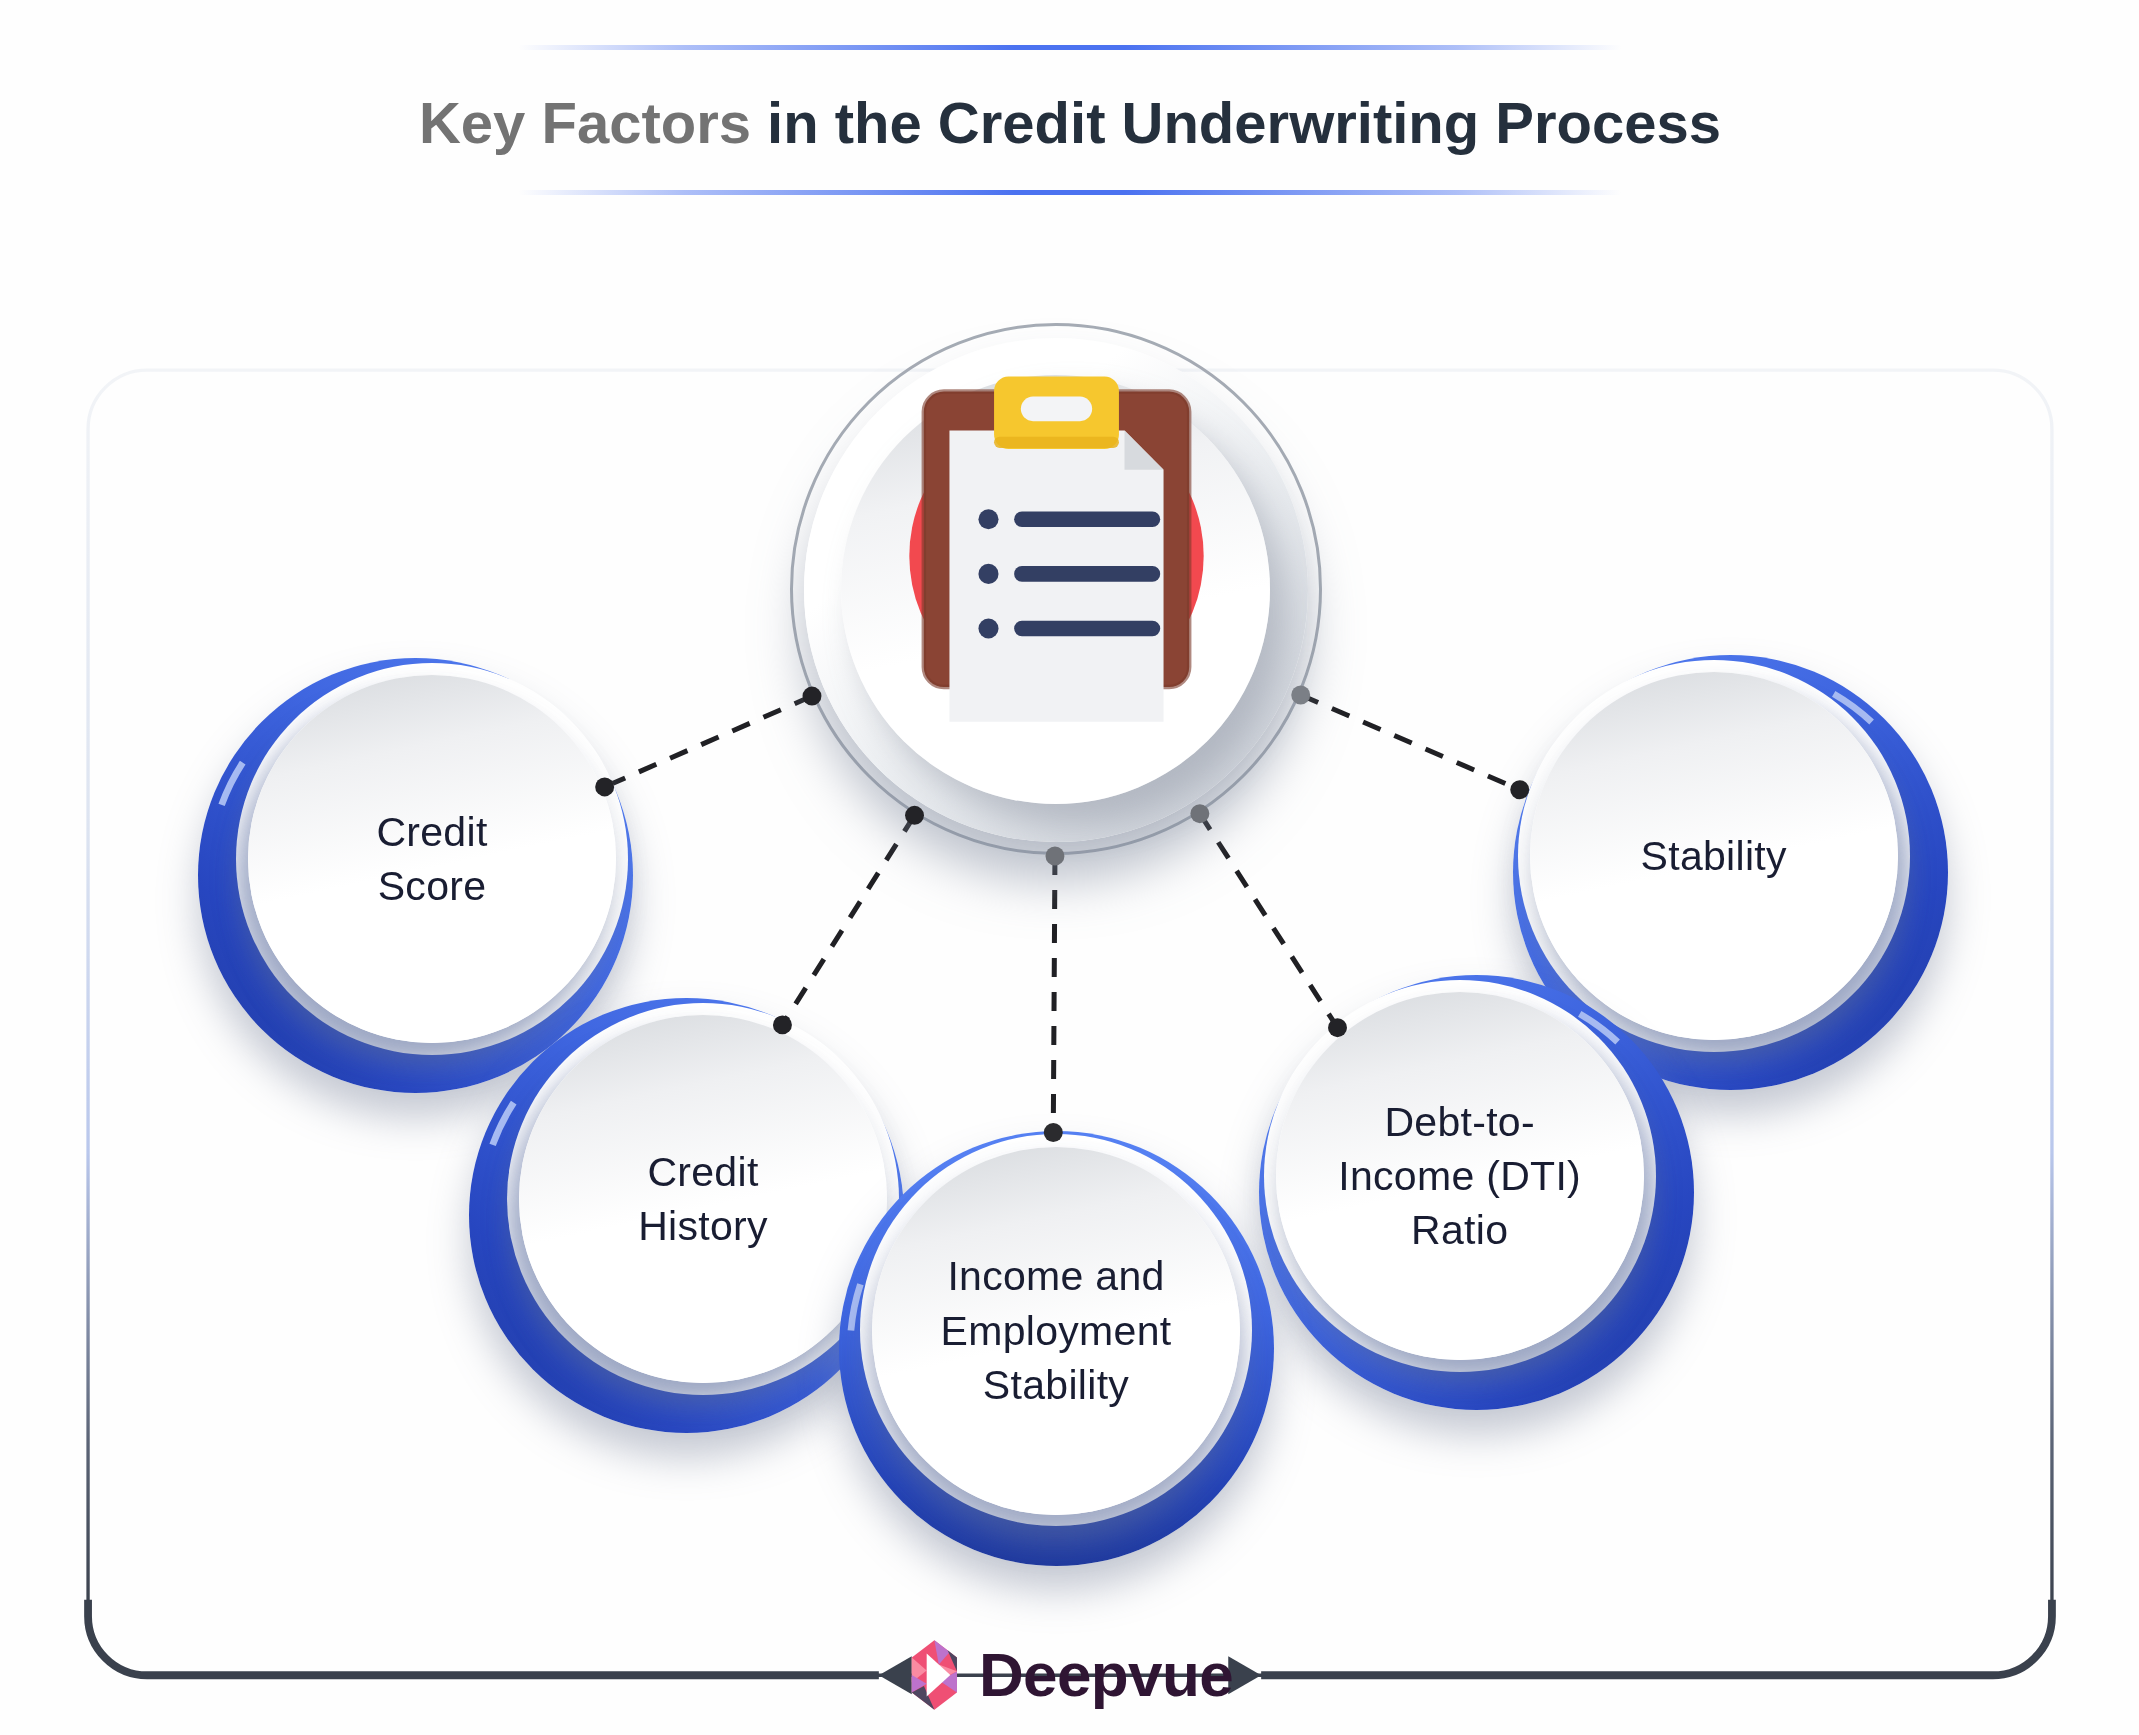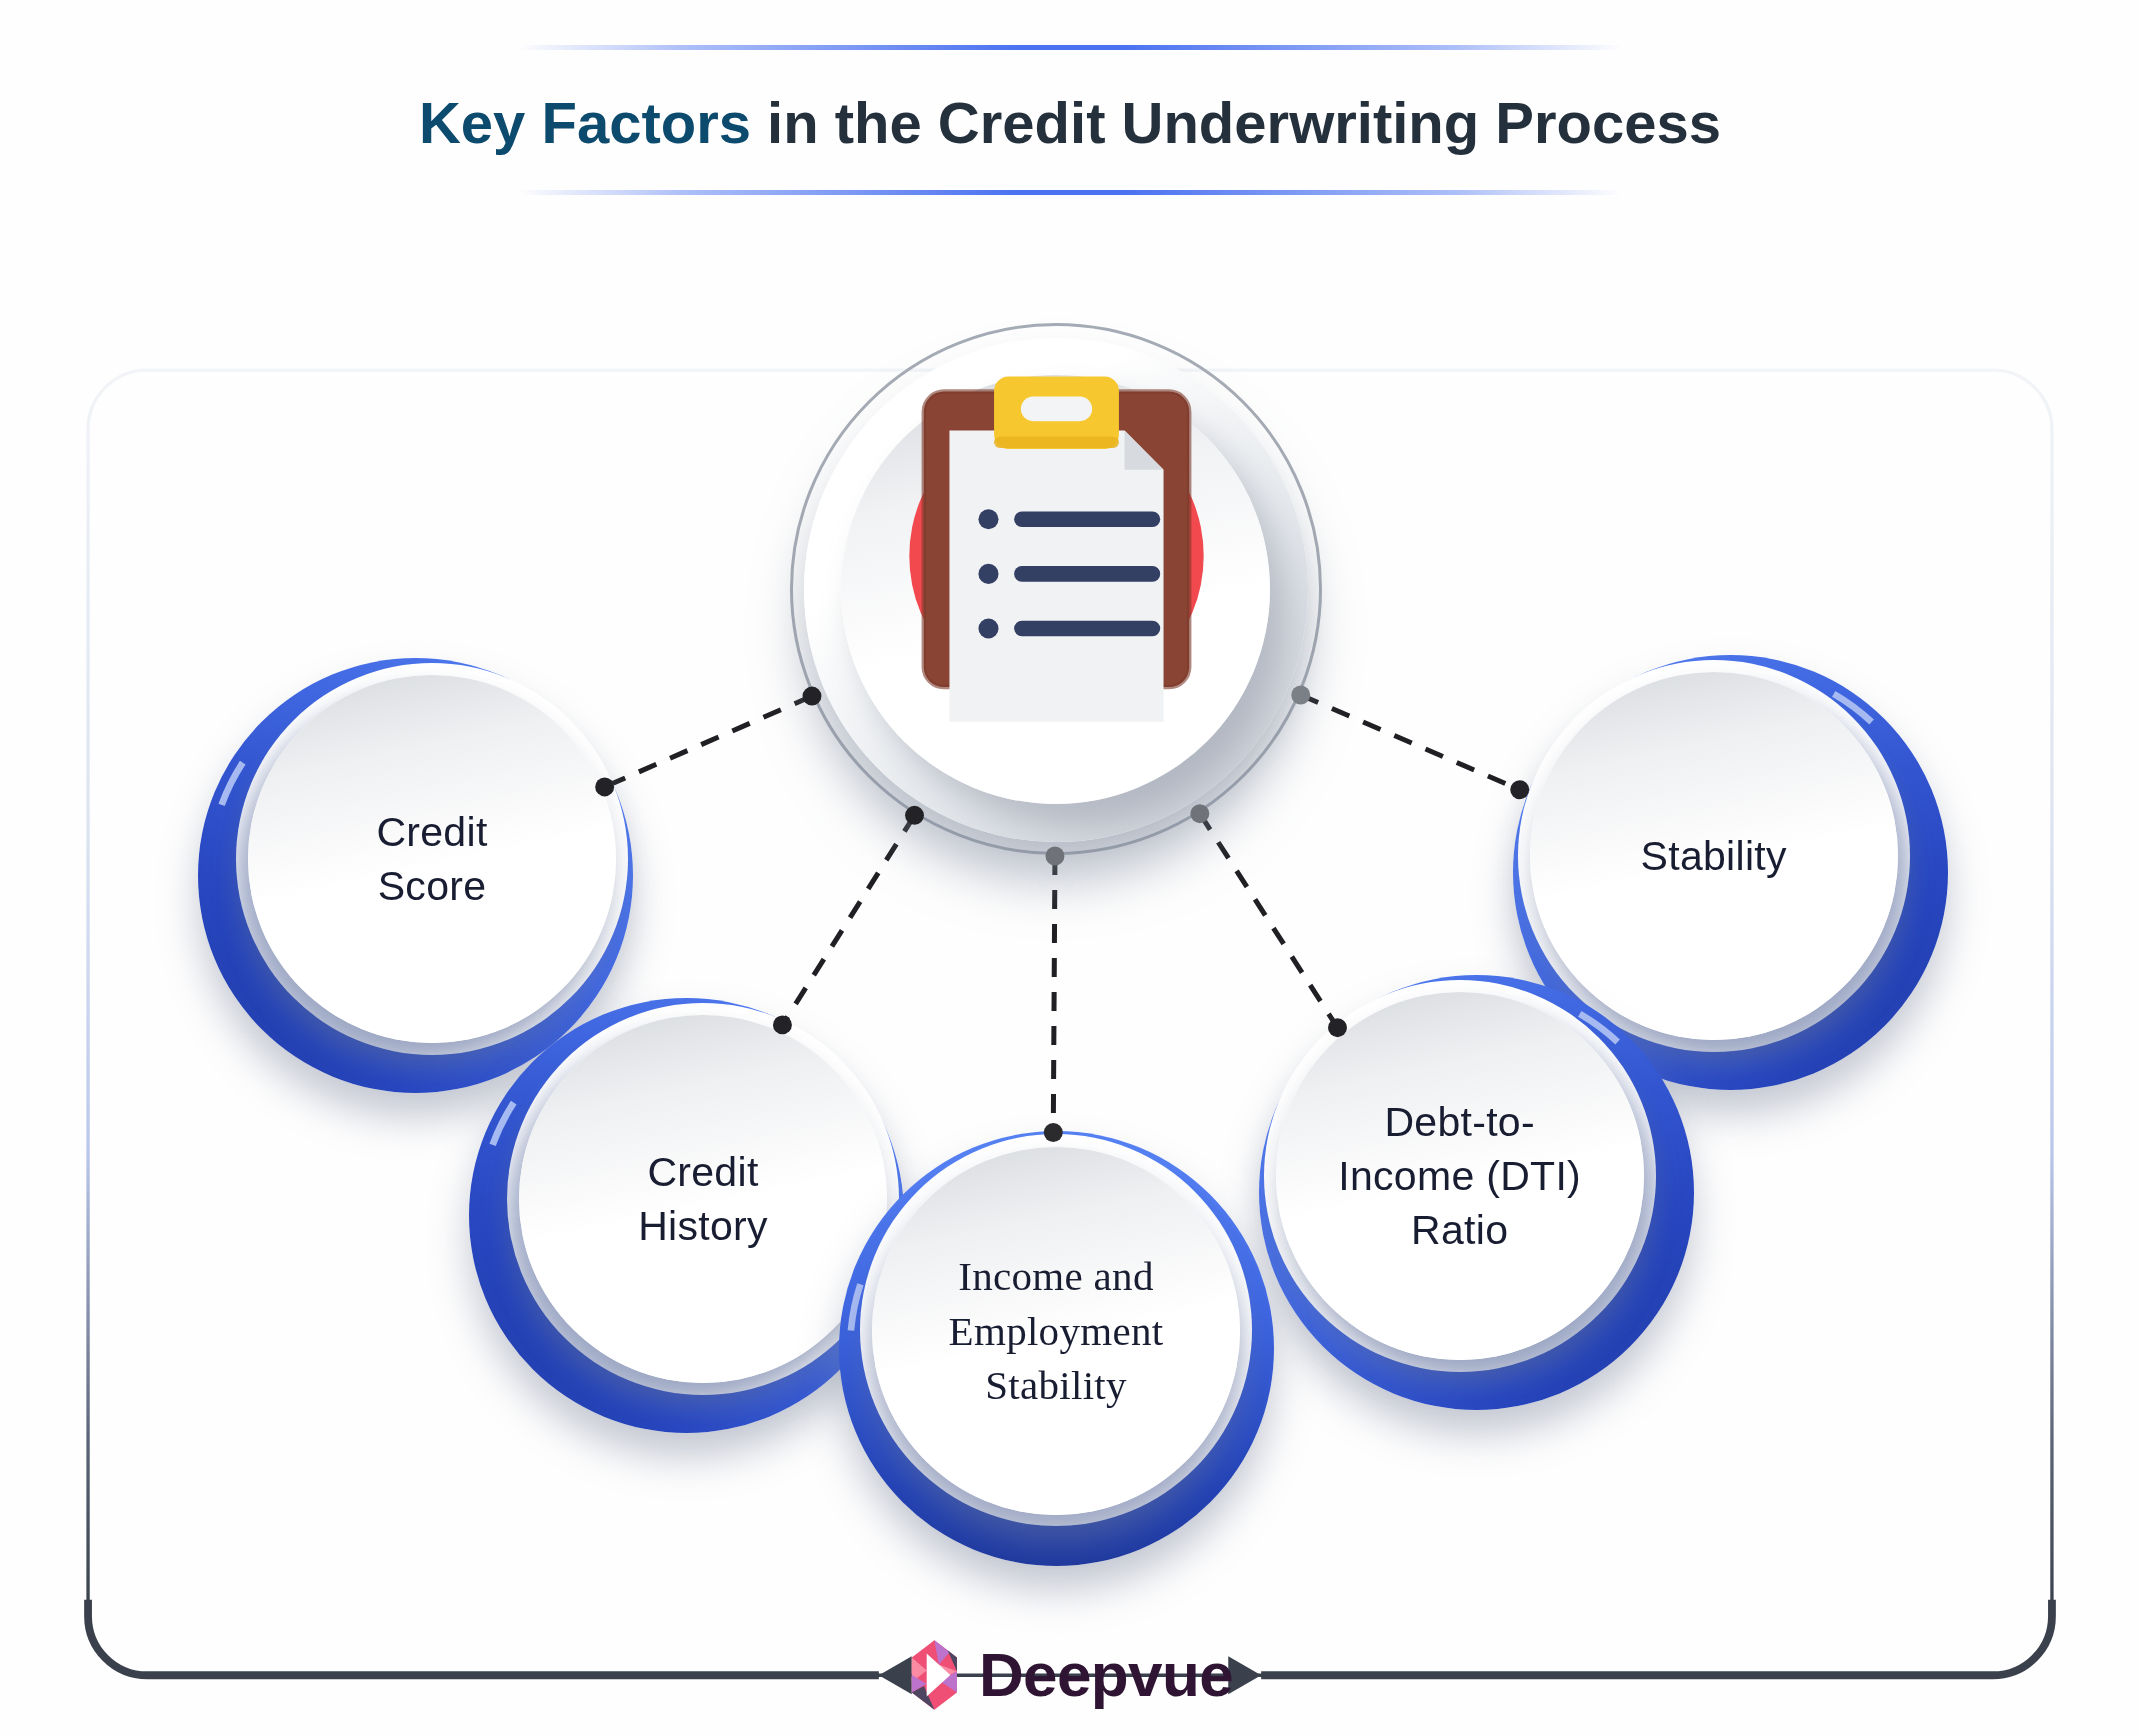--- a/index.html
+++ b/index.html
@@ -7,21 +7,21 @@
     position:relative;width:2140px;height:1736px;overflow:hidden;
     background:#fefefe;font-family:"Liberation Sans",sans-serif;
   }
   
   .rule{position:absolute;left:50%;transform:translateX(-50%);width:1103px;height:4.5px;border-radius:2.2px;
     background:linear-gradient(90deg,rgba(75,114,240,0) 0%,rgba(75,114,240,.45) 15%,#4b72f0 45%,#4b72f0 55%,rgba(75,114,240,.45) 85%,rgba(75,114,240,0) 100%);}
   .rule-top{top:45px;}
   .rule-bottom{top:190px;}
   .page-title{position:absolute;top:84px;left:0;width:100%;text-align:center;
     font-size:58px;line-height:1.35;font-weight:700;color:#25303d;letter-spacing:0;}
-  .page-title .hl{color:#0c4a6e;text-align:right;}
+  .page-title .hl{color:#737373;text-align:right;}
   
   .layer{position:absolute;left:0;top:0;width:2140px;height:1736px;pointer-events:none;}
   
   .satellite{position:absolute;width:435px;height:435px;}
   .ring{position:absolute;left:0;top:0;width:435px;height:435px;border-radius:50%;
     box-shadow:0 25px 39px rgba(128,138,160,.45);}
   .ring-left{background:linear-gradient(225deg,#5580f2 6%,#3f66e0 42%,#2746c0 76%,#203a9e 100%);}
   .ring-right{background:linear-gradient(135deg,#5580f2 6%,#3f66e0 42%,#2746c0 76%,#203a9e 100%);}
   .ring-bottom{background:linear-gradient(180deg,#5580f2 6%,#3f66e0 42%,#2443b6 82%,#203a9e 100%);}
   .deco{position:absolute;left:0;top:0;width:435px;height:435px;}
@@ -29,21 +29,21 @@
   .face{position:absolute;width:368px;height:368px;border-radius:50%;
     background:linear-gradient(168deg,#d7dade 2%,#eff0f2 24%,#ffffff 52%);
     display:flex;align-items:center;justify-content:center;text-align:center;}
   .sat-cs .hole{left:38px;top:4.5px;}   .sat-cs .face{left:50px;top:16.7px;box-shadow:-13.4px 18px 23.4px rgba(70,90,150,.42),0 23.4px 32px rgba(135,145,165,.3);}
   .sat-ch .hole{left:38px;top:4.5px;}   .sat-ch .face{left:50px;top:16.7px;box-shadow:-13.4px 18px 23.4px rgba(70,90,150,.42),0 23.4px 32px rgba(135,145,165,.3);}
   .sat-inc .hole{left:21px;top:3.3px;}  .sat-inc .face{left:33px;top:15.6px;box-shadow:0 21px 28px rgba(70,90,150,.4),0 26px 33px rgba(135,145,165,.3);}
   .sat-dti .hole{left:4.5px;top:4.5px;}   .sat-dti .face{left:16.7px;top:16.7px;box-shadow:13.4px 18px 23.4px rgba(70,90,150,.42),0 23.4px 32px rgba(135,145,165,.3);}
   .sat-col .hole{left:4.5px;top:4.5px;}   .sat-col .face{left:16.7px;top:16.7px;box-shadow:13.4px 18px 23.4px rgba(70,90,150,.42),0 23.4px 32px rgba(135,145,165,.3);}
   .pos-cs{left:198px;top:658px;}
   .pos-ch{left:469px;top:998px;}
-  .pos-inc{left:839px;top:1131px;font-family:Liberation Serif, serif;}
+  .pos-inc{left:839px;top:1131px;}
   .pos-dti{left:1259px;top:975px;}
   .pos-col{left:1513px;top:655px;}
   .label{font-size:41px;line-height:1.32;color:#191d32;white-space:pre-line;letter-spacing:0.3px;}
   
   .hub-ring{position:absolute;left:790px;top:323px;width:526px;height:526px;border:3.3px solid #a6acb5;border-radius:50%;}
   .hub-disc{position:absolute;left:804px;top:338px;width:504px;height:504px;border-radius:50%;
     background:linear-gradient(140deg,#ffffff 30%,#e6e9ed 62%,#c3c8d1 100%);
     box-shadow:0 39px 50px rgba(125,135,155,.5);}
   .hub-inner{position:absolute;left:841px;top:375px;width:429px;height:429px;border-radius:50%;
     background:linear-gradient(168deg,#d4d7db 0%,#f1f2f4 28%,#ffffff 58%);

